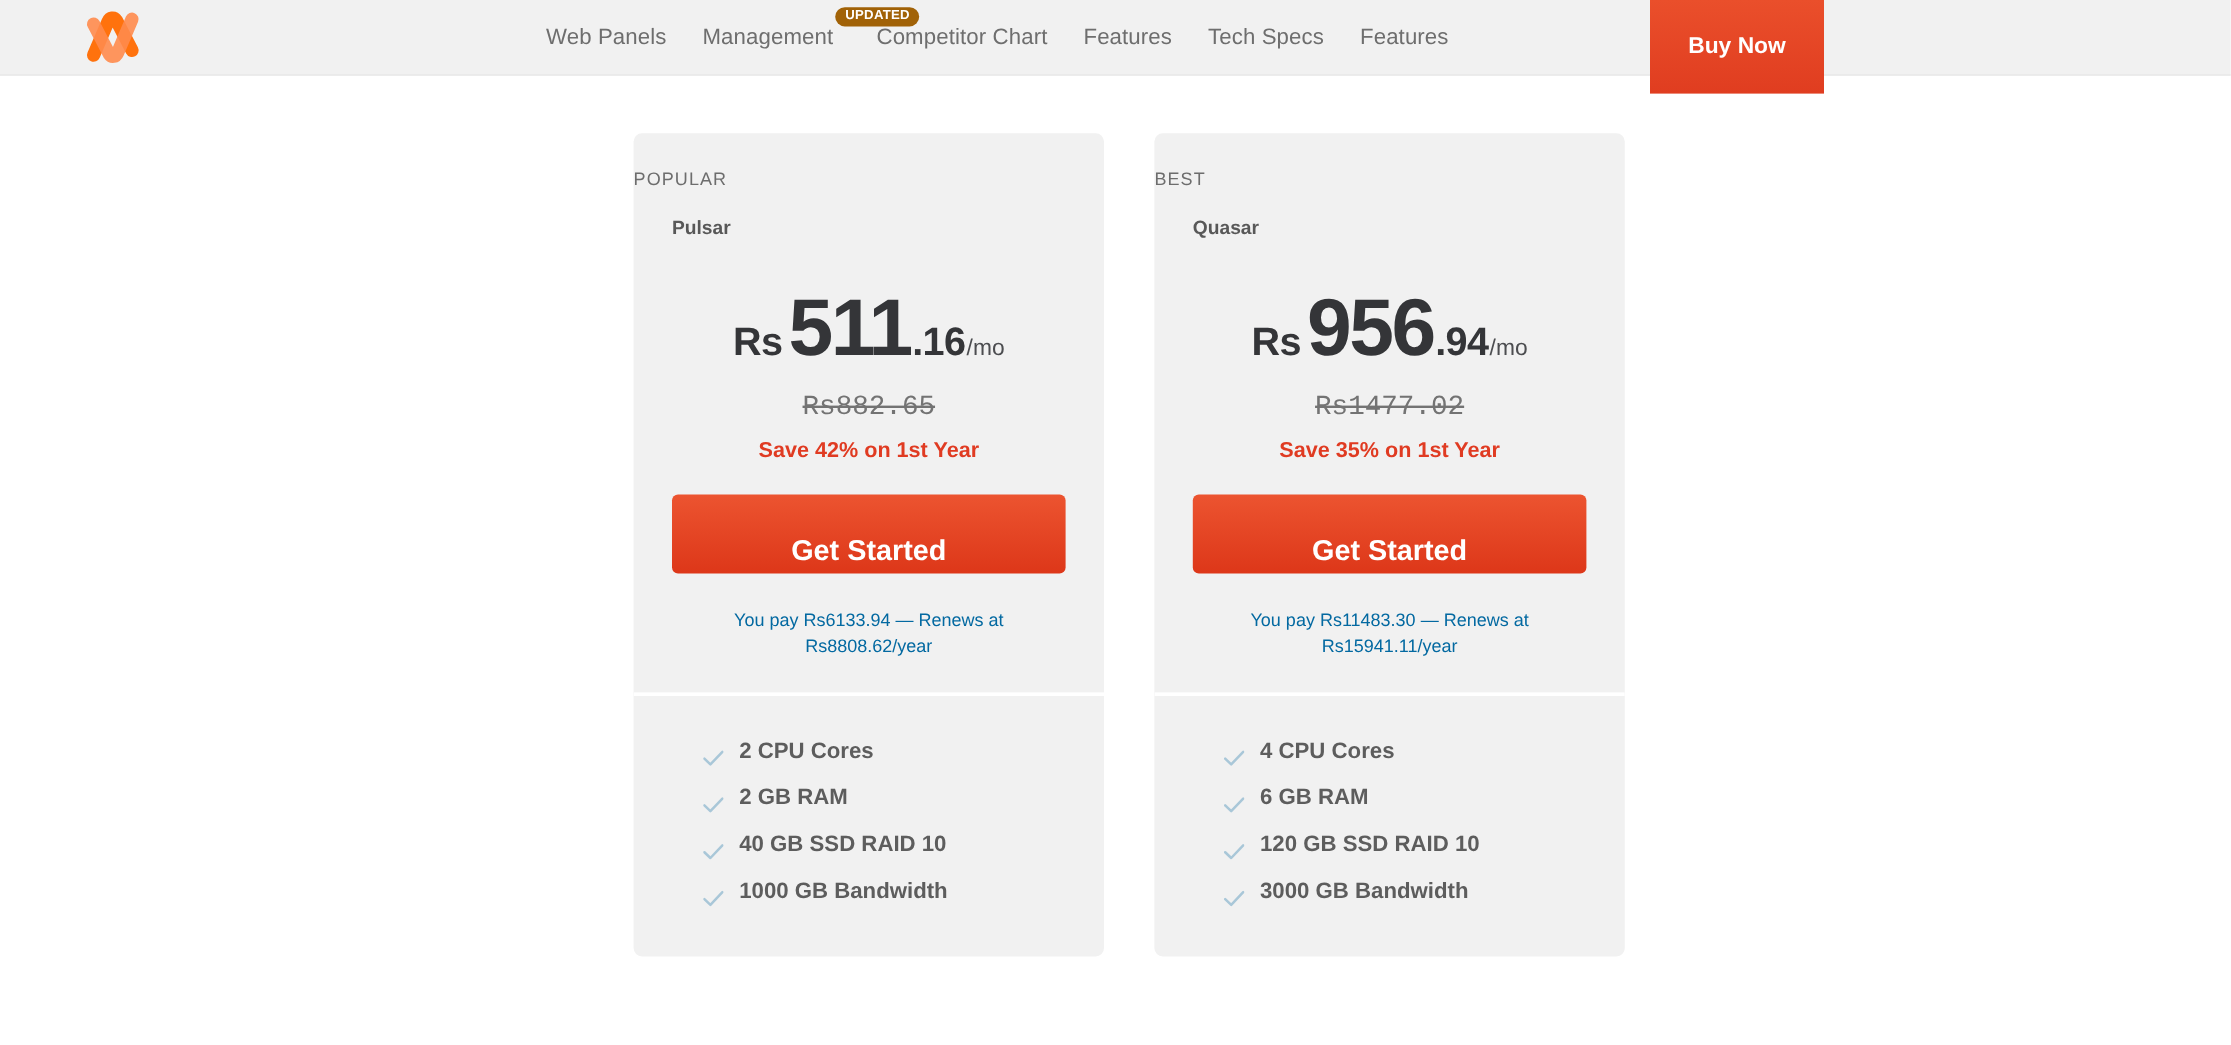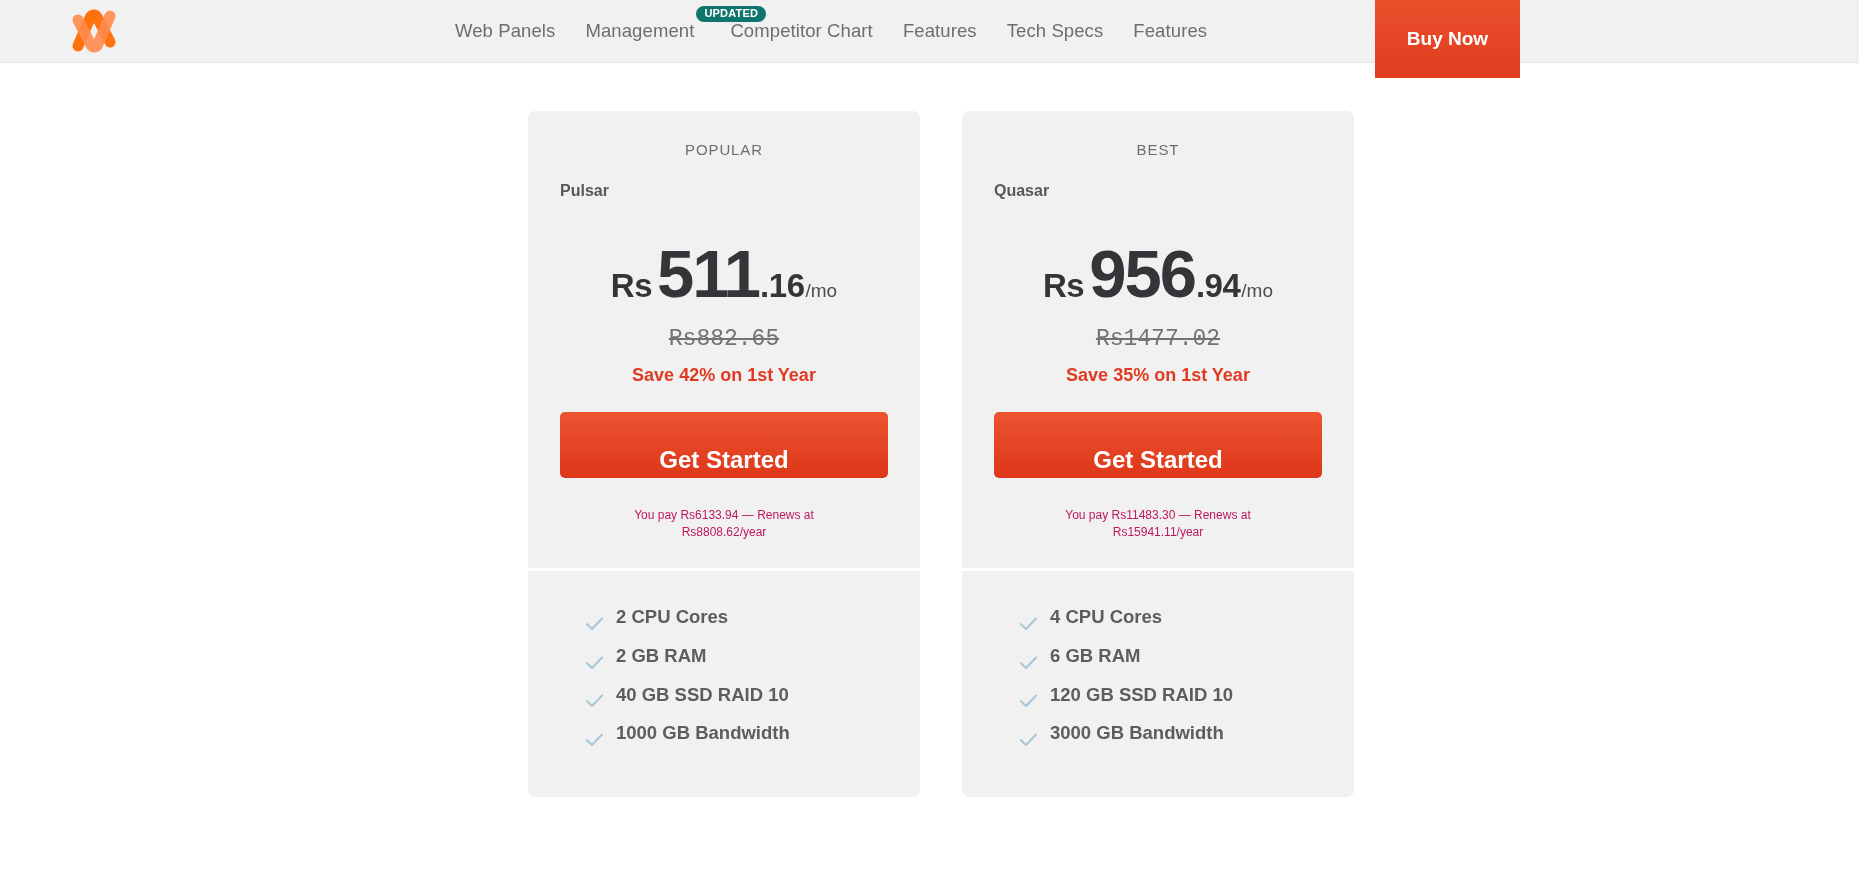--- a/index.html
+++ b/index.html
@@ -52,21 +52,21 @@
     display: flex;
     align-items: center;
   }
   .nav-item:last-of-type { margin-right: 0; }
   #nav-item-management { margin-right: 36px; }
   #updated-badge {
     position: absolute;
     left: 100%;
     top: -14px;
     margin-left: 2px;
-    background: #0f766e;
+    background: #a16207;
     color: #ffffff;
     font-size: 11px;
     font-weight: bold;
     letter-spacing: .2px;
     padding: 2px 8px 3px 8px;
     border-radius: 10px;
     line-height: 1;
     white-space: nowrap;
   }
   #buy-now-button {
@@ -99,21 +99,21 @@
     width: 392px;
     background: #f1f1f1;
     border-radius: 7px;
     overflow: hidden;
   }
   #plan-card-0 { left: 528px; top: 0px;  height: 686px; }
   #plan-card-1 { left: 962px; top: 0px;  height: 686px; }
 
   .plan-top { padding-top: 22px; }
   .plan-badge {
-    text-align: center;
+    text-align: left;
     font-size: 15px;
     color: #6d6d6d;
     letter-spacing: .9px;
     line-height: 1;
     padding-top: 9px;
   }
   .plan-name {
     text-align: left;
     font-size: 16px;
     font-weight: bold;
@@ -182,22 +182,22 @@
     font-family: "Liberation Sans", sans-serif;
     cursor: pointer;
     line-height: 66px;
     text-align: center;
     padding: 15px;
   }
   .plan-renew {
     text-align: center;
     margin: 29px auto 0 auto;
     width: 260px;
-    font-size: 12px;
-    color: #be185d;
+    font-size: 15px;
+    color: #0369a1;
     line-height: 1.42;
     padding-bottom: 27px;
   }
   .plan-divider {
     height: 3px;
     background: #ffffff;
     width: 100%;
   }
   .plan-features {
     list-style: none;

